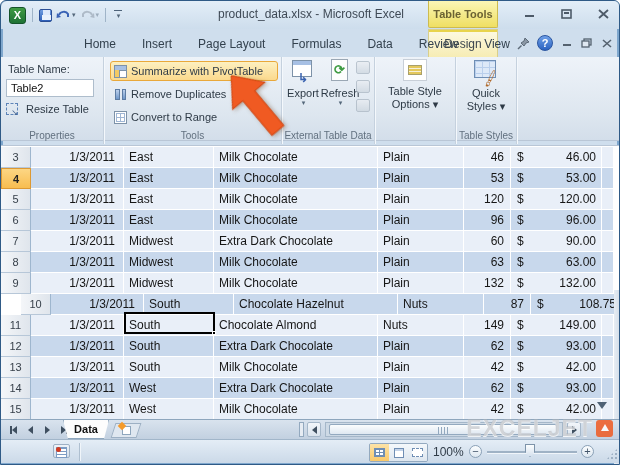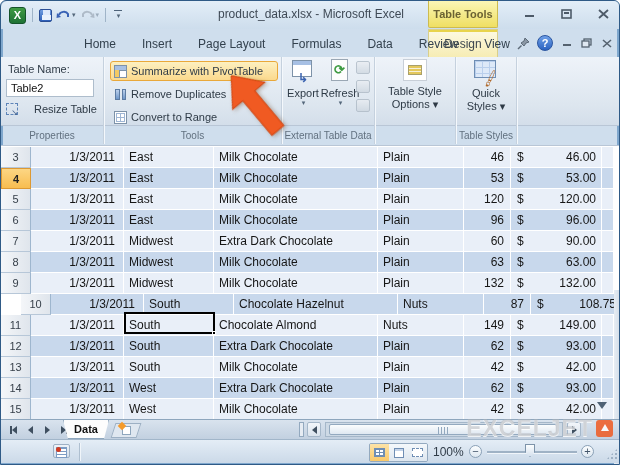--- a/index.html
+++ b/index.html
@@ -45,30 +45,30 @@
                 box-shadow: inset 0 2px 0 #e8d44c; }
   .design-tab { position:absolute; left:427px; top:2px; width:70px; height:26px; font-size:12px; color:#3c464f;
                 display:flex; align-items:center; justify-content:center; }
   .tab-right-icons { position:absolute; right:8px; top:6px; display:flex; gap:7px; align-items:center; }
   .help-ic { width:16px; height:16px; border-radius:50%; background:linear-gradient(#6fa0e8,#2b62c0);
              color:#fff; font-size:11px; font-weight:bold; display:flex; align-items:center; justify-content:center;
              border:1px solid #2a55a0; }
   .sm-wbtn { width:13px; height:12px; display:flex; align-items:center; justify-content:center; color:#55626f; }
 
   
-  .ribbon { position:absolute; left:0; top:56px; width:620px; height:69px;
+  .ribbon { position:absolute; left:0; top:56px; width:620px; height:84px;
             background:linear-gradient(#eef3f9,#dde6ef 70%,#d3deea); border-bottom:1px solid #b9c6d6; }
   .rgroup { position:absolute; top:0; height:87px; border-right:1px solid #c5d1de; box-shadow:1px 0 0 #f4f8fc; }
   .glabel { position:absolute; left:0; right:0; bottom:3px; text-align:center; font-size:10px; color:#61707f; }
 
   .g-props { left:0; width:103px; }
   .tn-label { position:absolute; left:7px; top:6px; font-size:11px; color:#2e3a46; }
   .tn-input { position:absolute; left:5px; top:22px; width:88px; height:18px; border:1px solid #aebdcc;
               font-size:11px; font-family:"Liberation Sans",sans-serif; padding:0 4px; background:#fff; color:#111; }
-  .rsz { position:absolute; left:5px; top:46px; display:flex; align-items:center; gap:16px; font-size:11px; color:#2e3a46; }
+  .rsz { position:absolute; left:5px; top:46px; display:flex; align-items:center; gap:8px; font-size:11px; color:#2e3a46; }
 
   .g-tools { left:103px; width:178px; }
   .tool-item { position:absolute; left:6px; display:flex; align-items:center; gap:4px; font-size:11px; color:#2e3a46; height:20px; }
   .hl { background:linear-gradient(#fdf0c0,#fbd98d); border:1px solid #e9a83a; border-radius:3px; width:168px; }
 
   .g-ext { left:281px; width:93px; }
   .bigbtn { position:absolute; top:2px; width:36px; height:72px; display:flex; flex-direction:column; align-items:center; font-size:11px; color:#2e3a46; }
   .bigbtn .lbl { margin-top:2px; }
   .small-stack { position:absolute; right:4px; top:4px; display:flex; flex-direction:column; gap:6px; align-items:center; }
   .mini-ic { width:14px; height:13px; background:linear-gradient(#e9edf2,#cdd6df); border:1px solid #aab6c2; border-radius:2px; opacity:.75; }

